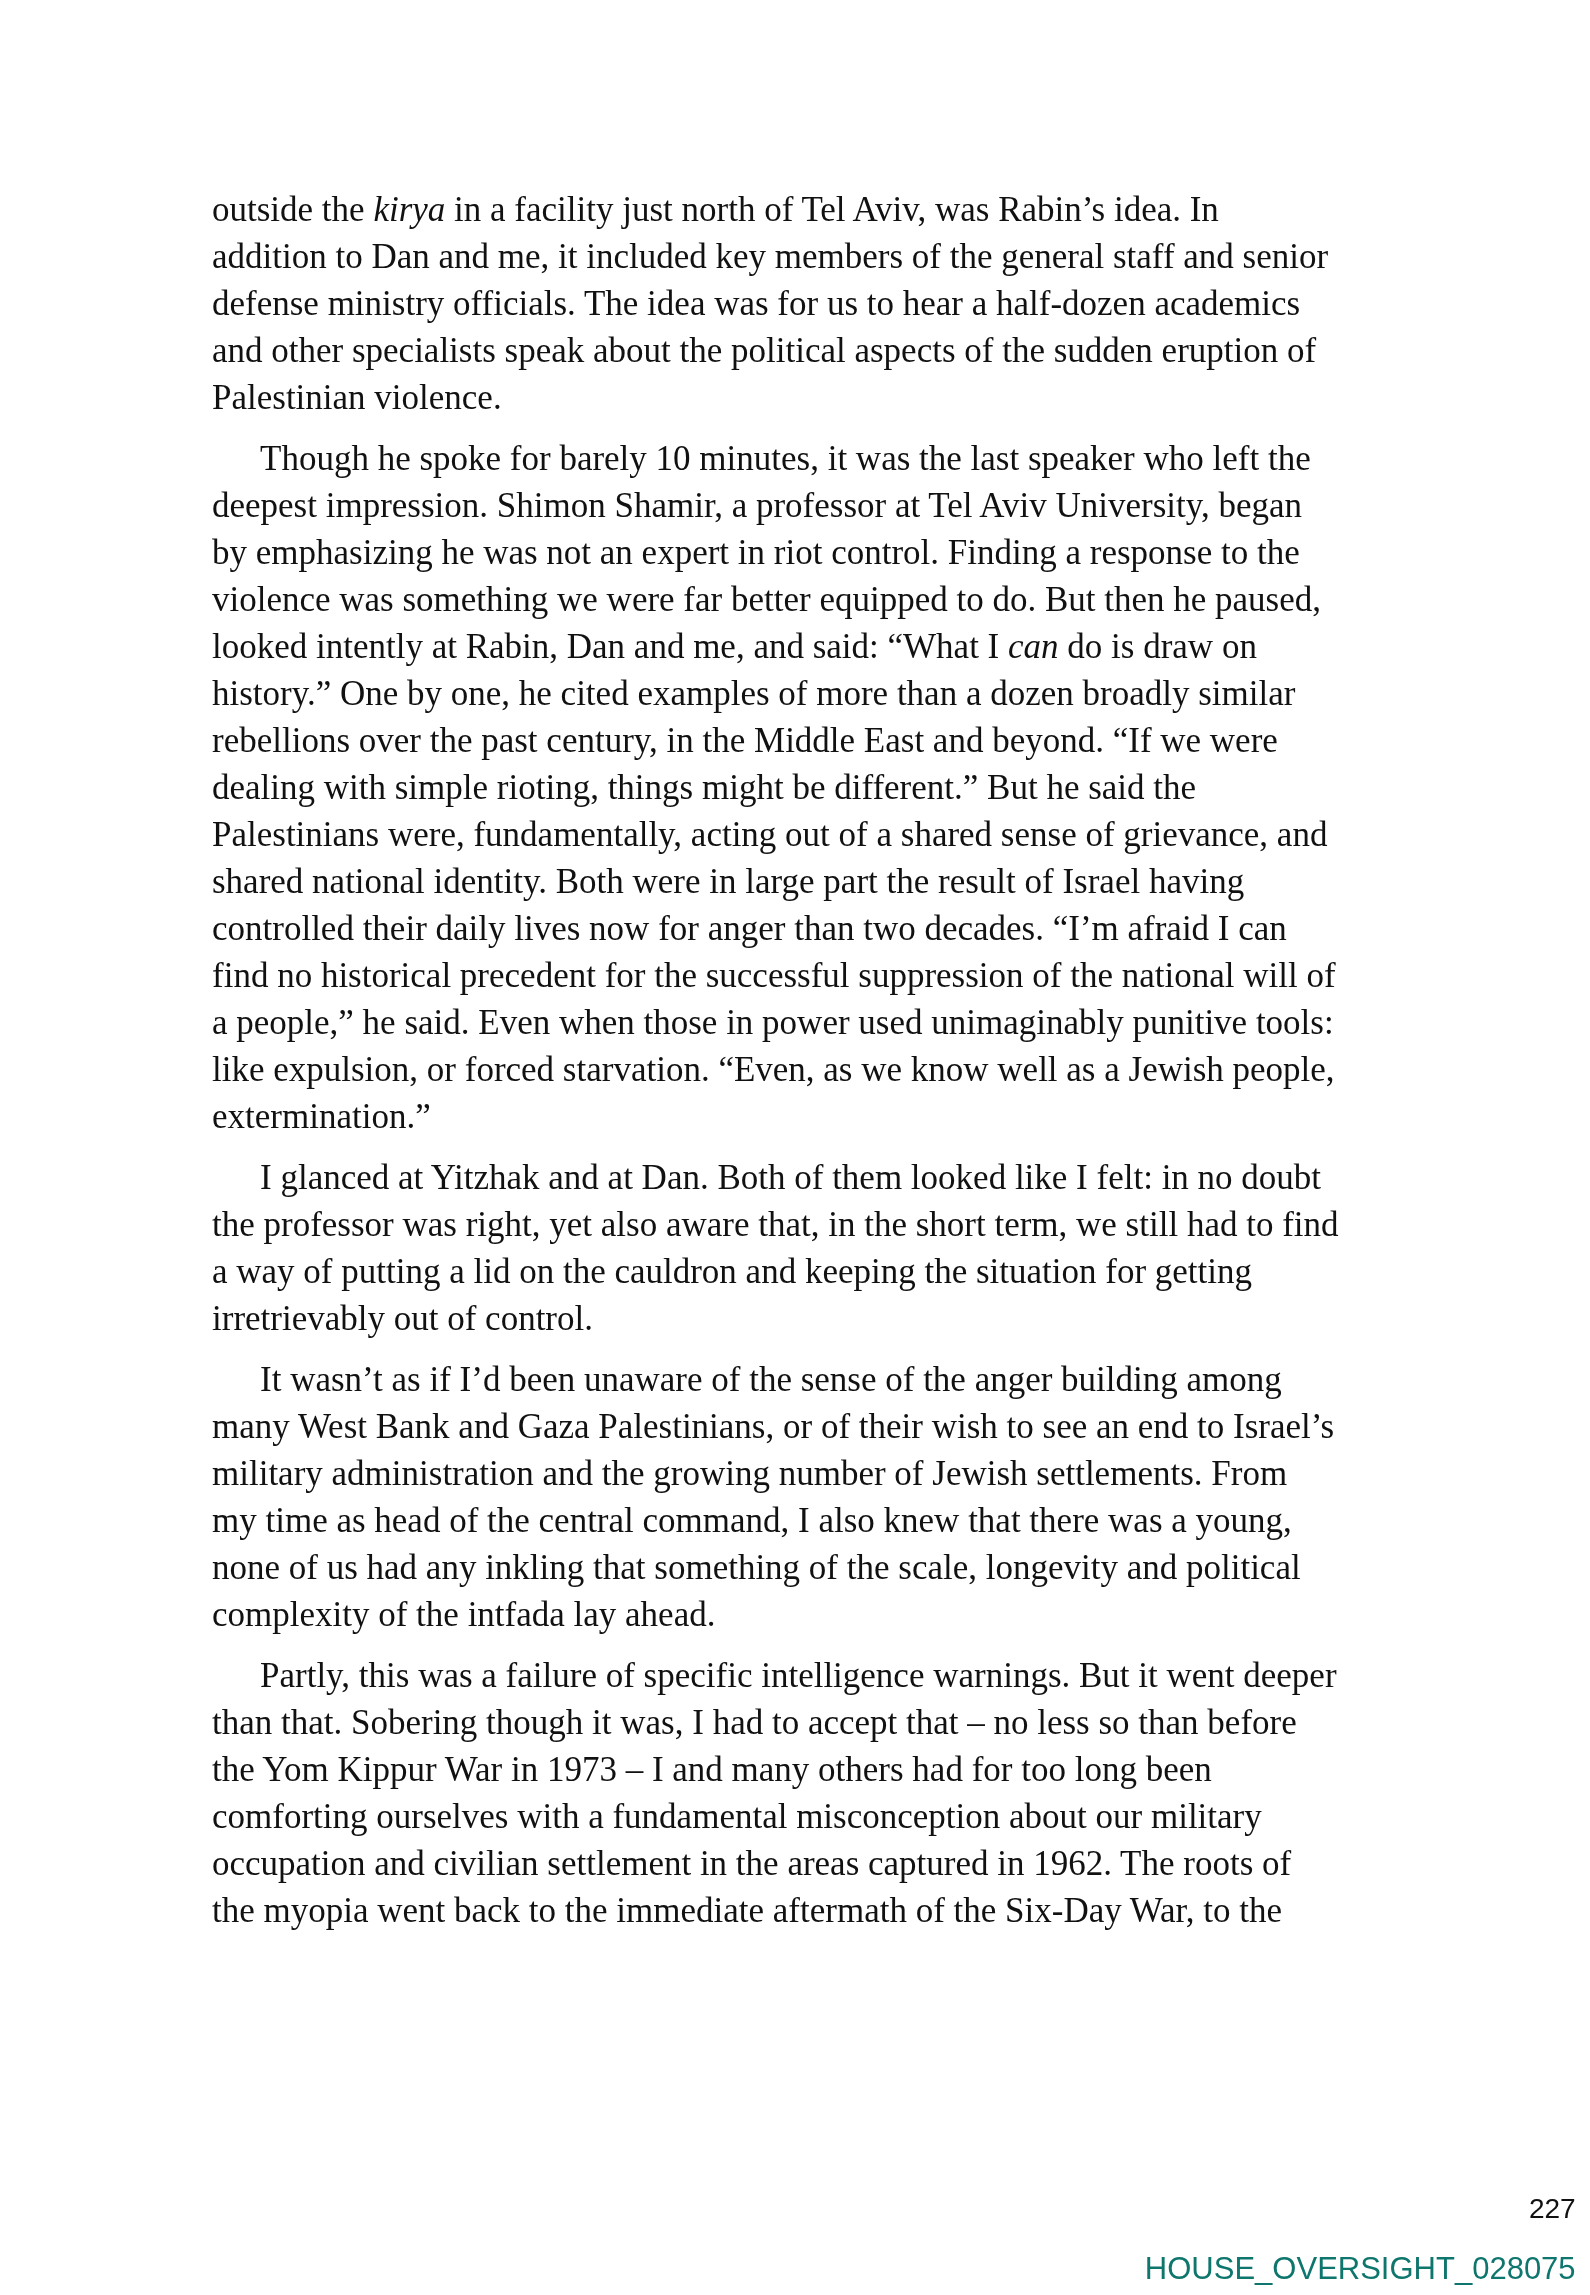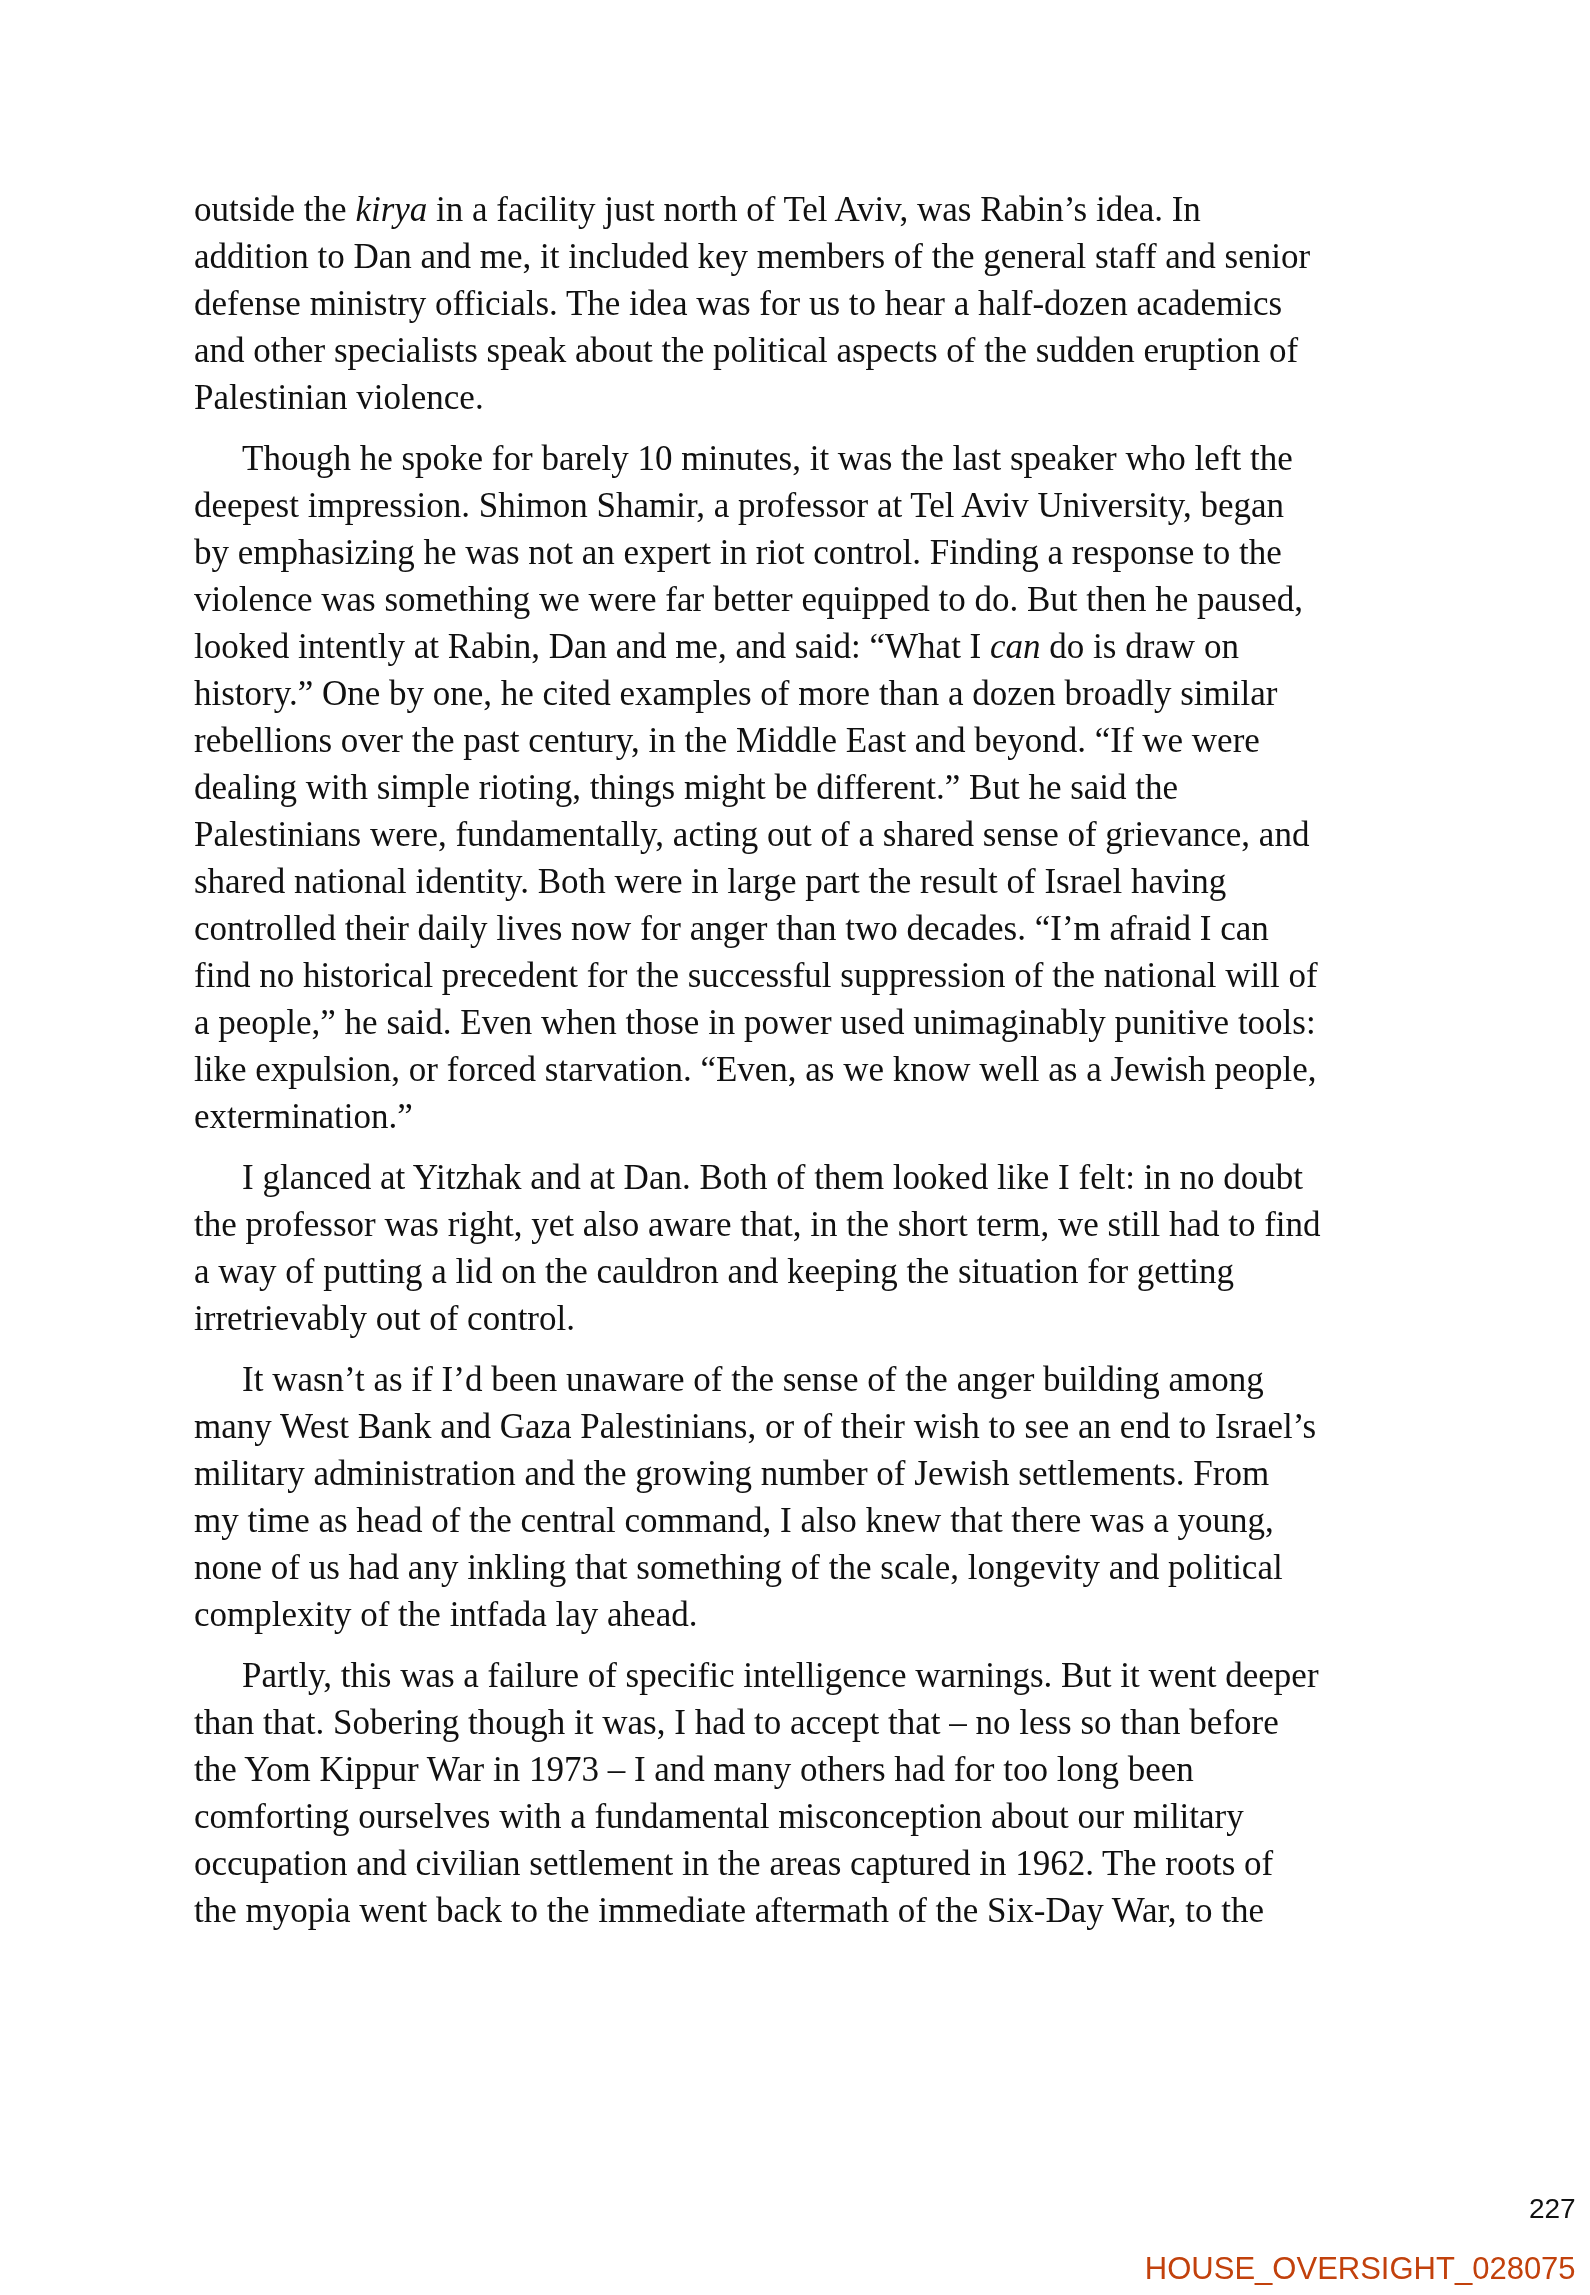--- a/index.html
+++ b/index.html
@@ -1,35 +1,35 @@
 <!DOCTYPE html>
 <html style="font-size:10.3px"><head>
 <meta charset="utf-8">
 <style>
   html, body { margin: 0; padding: 0; background: #ffffff; }
   body { width: 1591px; height: 2295px; position: relative; overflow: hidden; }
   .page { position: absolute; left: 0; top: 0; width: 1591px; height: 2295px; background: #ffffff; }
   .body-text {
-    position: absolute; left: 194px; width: 1219px;
+    position: absolute; left: 212px; width: 1219px;
     font-family: "Liberation Serif", "DejaVu Serif", serif;
     font-size: 35px; line-height: 47px; color: #111111;
   }
   .para { margin: 0 0 14px 0; }
   .line { display: block; white-space: nowrap; }
   .indent { padding-left: 48px; }
   em { font-style: italic; }
   .page-number {
     position: absolute; right: 15.4px; top: 2193px;
     font-family: "Liberation Sans", "DejaVu Sans", sans-serif;
     font-size: 28px; color: #111111;
   }
   .bates {
     position: absolute; right: 15.4px; top: 2251px;
     font-family: "Liberation Sans", "DejaVu Sans", sans-serif;
-    font-size: 31px; color: #c2410c;
+    font-size: 31px; color: #0f766e;
   }
 </style>
 </head>
 <body>
 
 <div class="page">
   <div class="body-text" id="body-text" style="top:186px;">
       <div class="para">
         <span class="line">outside the <em>kirya</em> in a facility just north of Tel Aviv, was Rabin’s idea. In</span>
         <span class="line">addition to Dan and me, it included key members of the general staff and senior</span>

